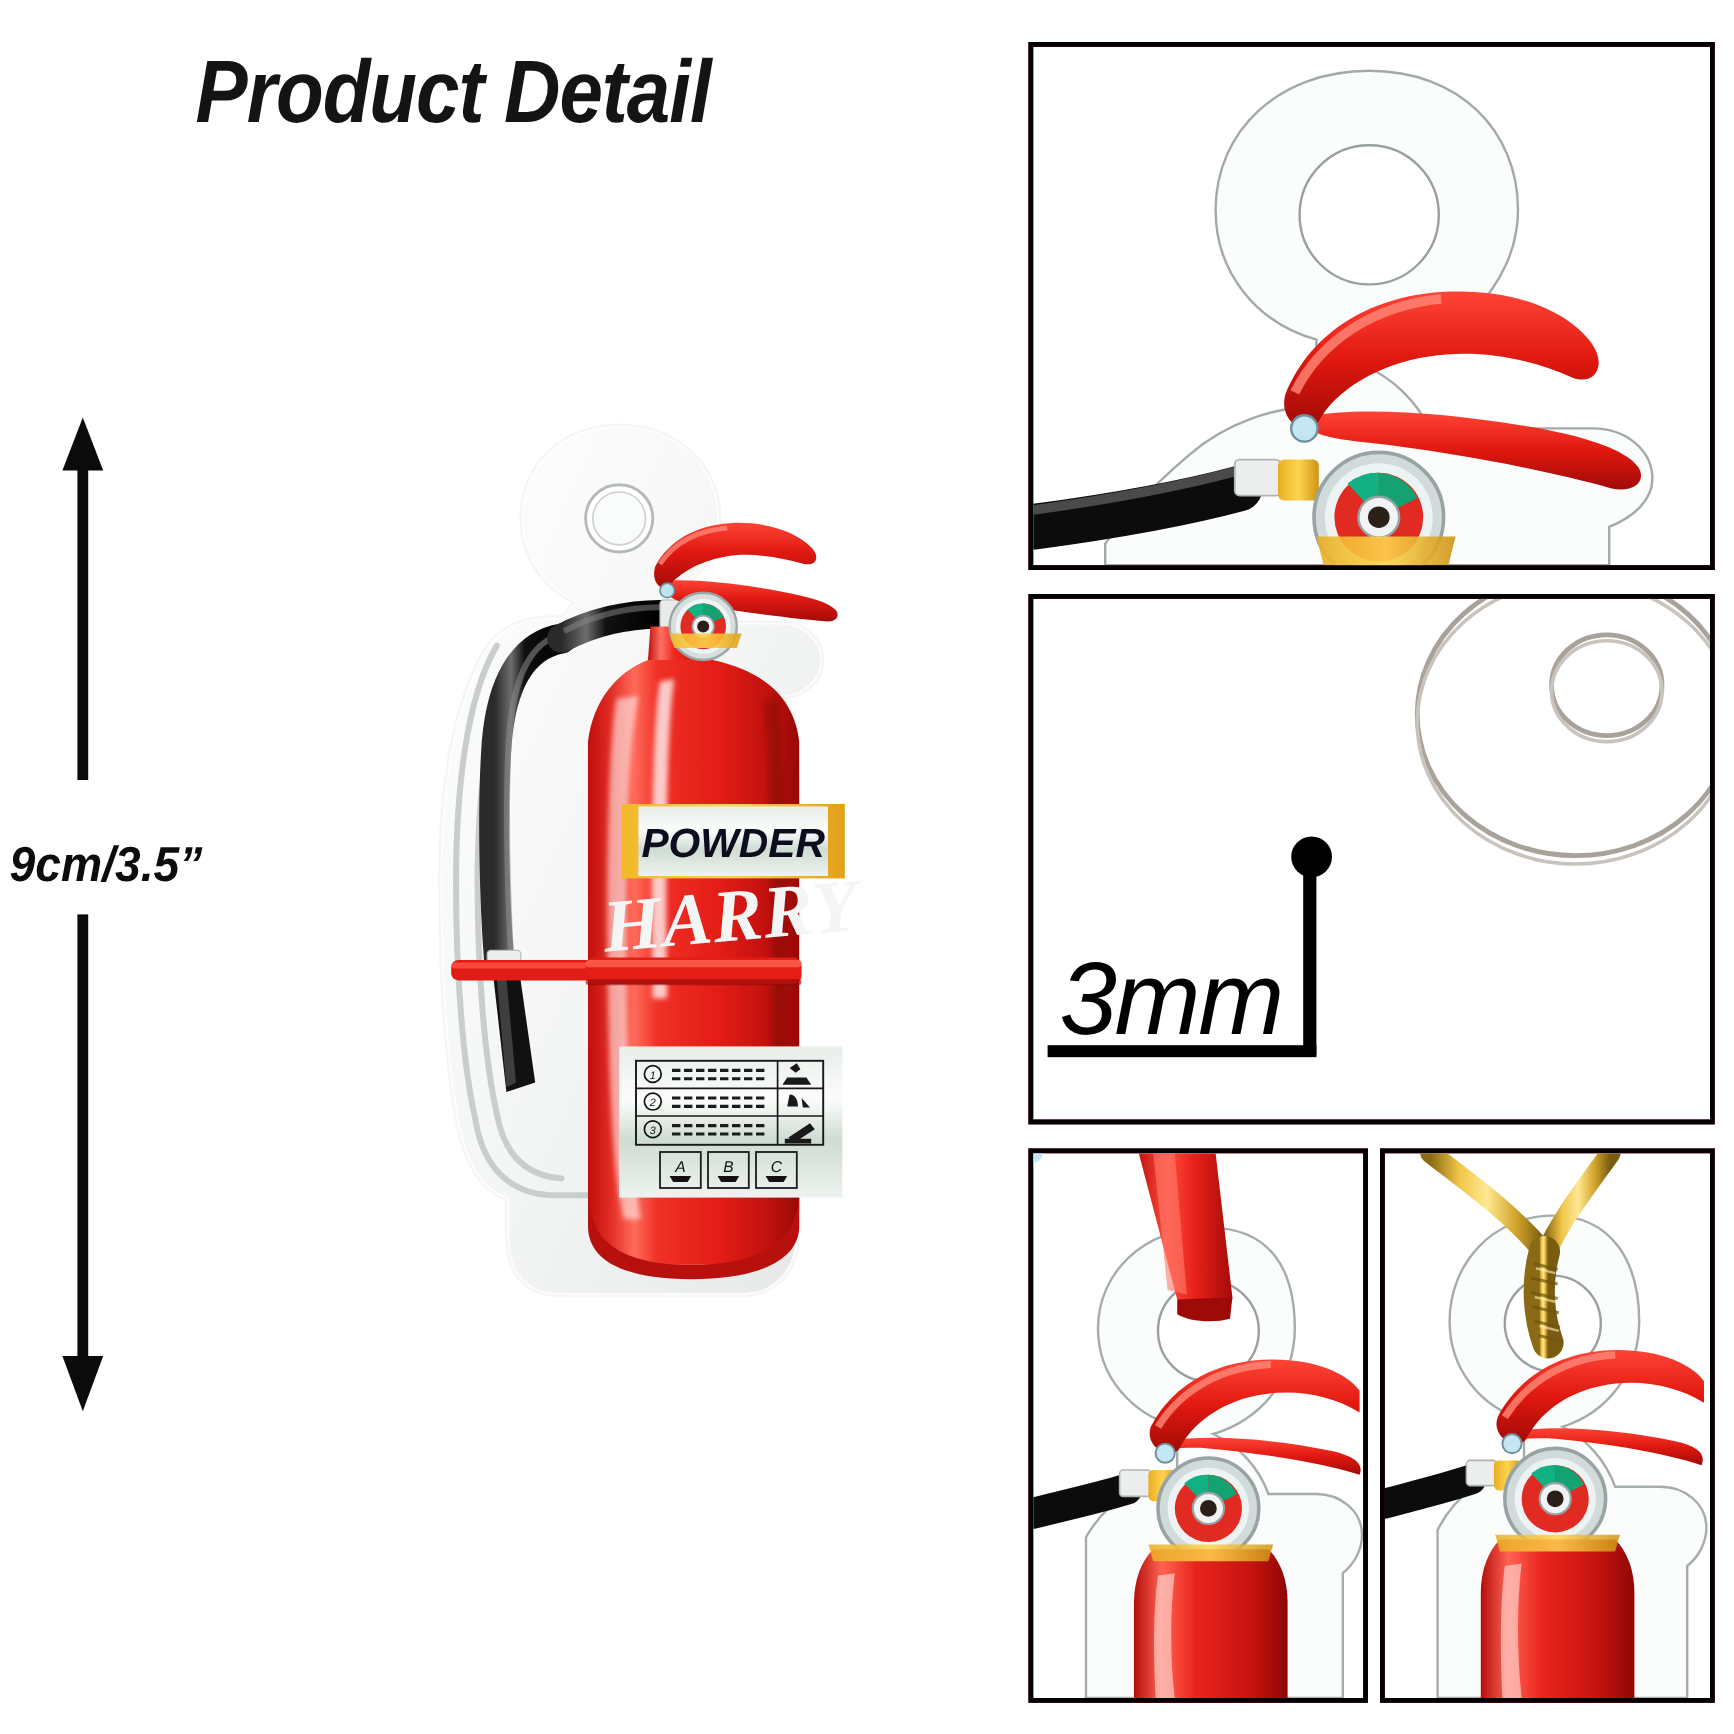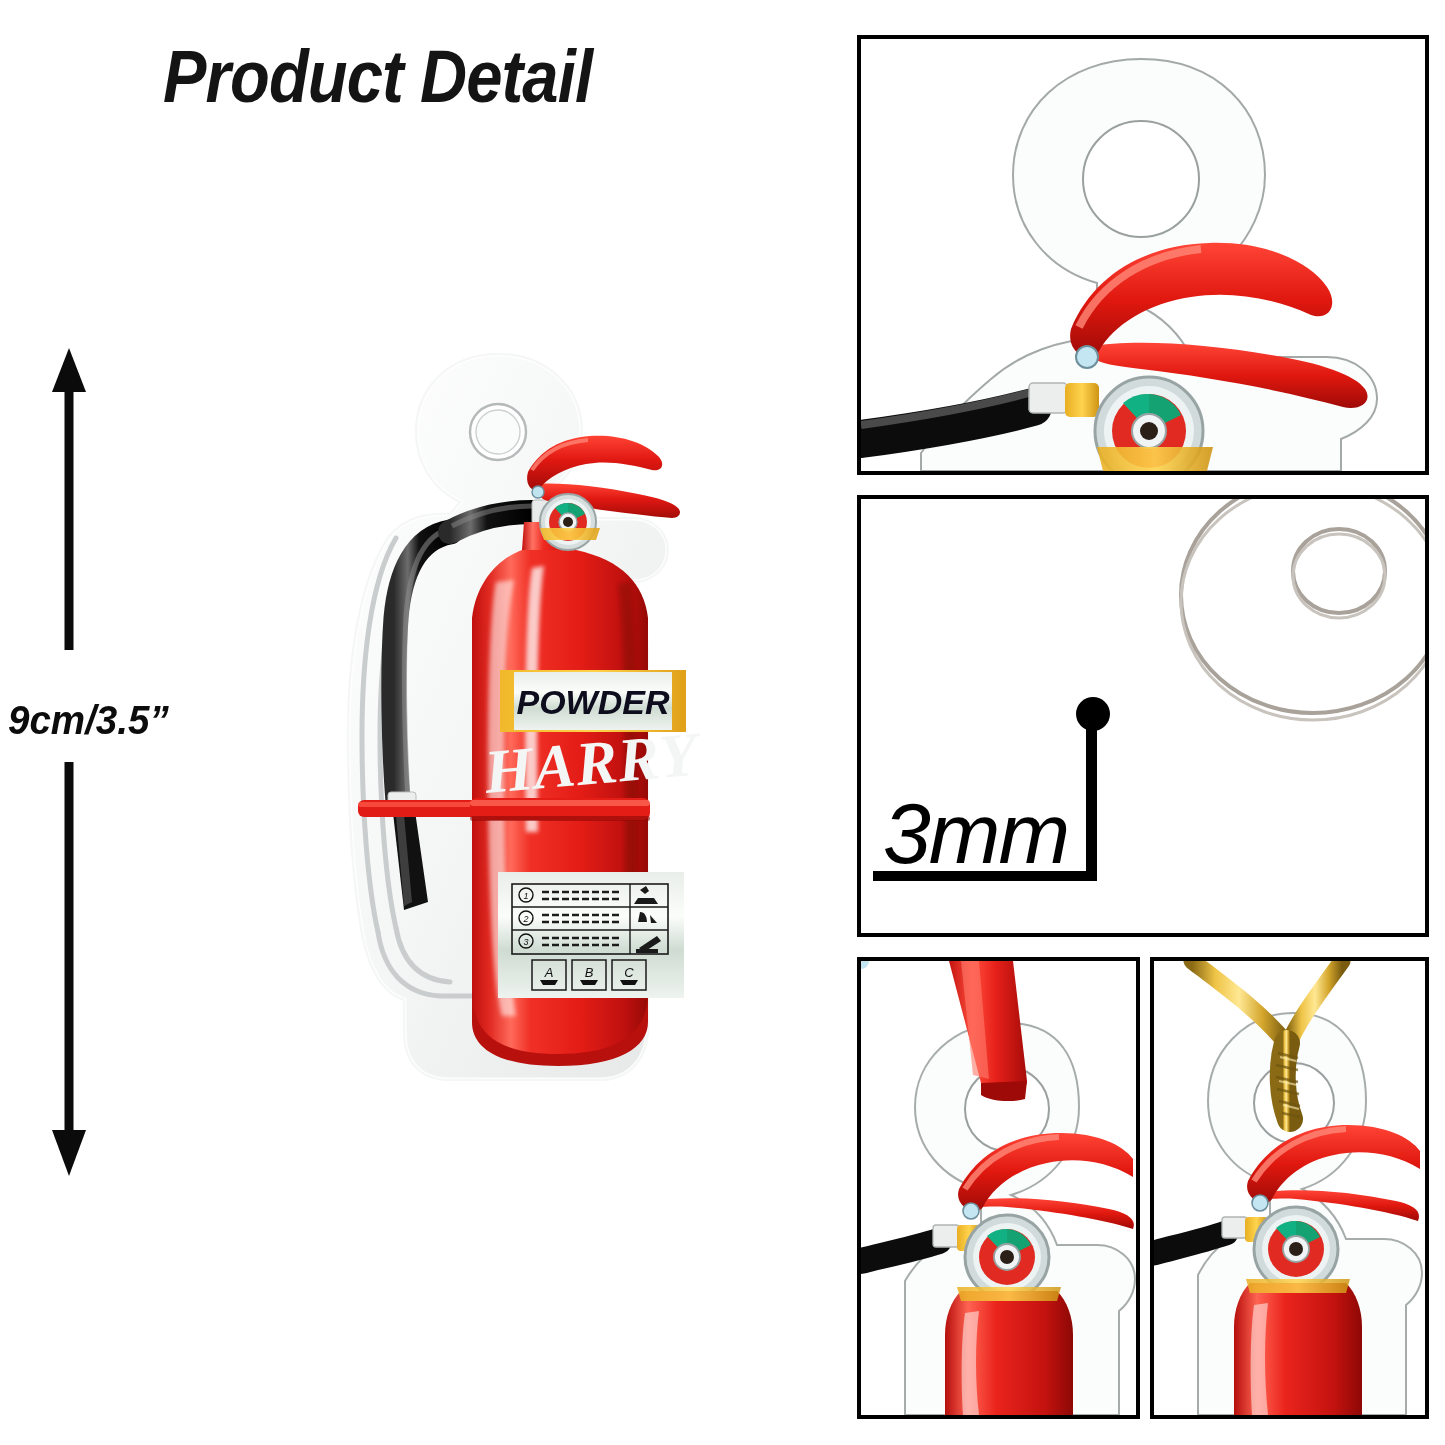--- a/index.html
+++ b/index.html
@@ -21,21 +21,21 @@
 
   
   .dim-wrap{position:absolute;left:0;top:330px;width:220px;height:880px;}
   .dim-label{
     position:absolute;left:8px;top:697px;
     font-size:41px;font-weight:bold;color:#0c0c0c;white-space:nowrap;
     transform:scaleX(.94);transform-origin:left top;
   }
 
   
-  .product{position:absolute;left:300px;top:332px;width:410px;height:845px;}
+  .product{position:absolute;left:318px;top:332px;width:410px;height:845px;}
   .prod-svg{width:100%;height:100%;display:block;}
 
   
   .panels{position:absolute;left:857px;top:35px;width:572px;height:1384px;}
   .panel{position:absolute;border:4px solid #000;background:#be185d;overflow:hidden;box-sizing:border-box;}
   .p-top   {left:0;   top:0;    width:572px; height:440px;}
   .p-mid   {left:0;   top:460px;width:572px; height:442px;}
   .p-bl    {left:0;   top:922px;width:283px; height:462px;}
   .p-br    {left:293px;top:922px;width:279px;height:462px;}
   .panel svg{display:block;width:100%;height:100%;}

